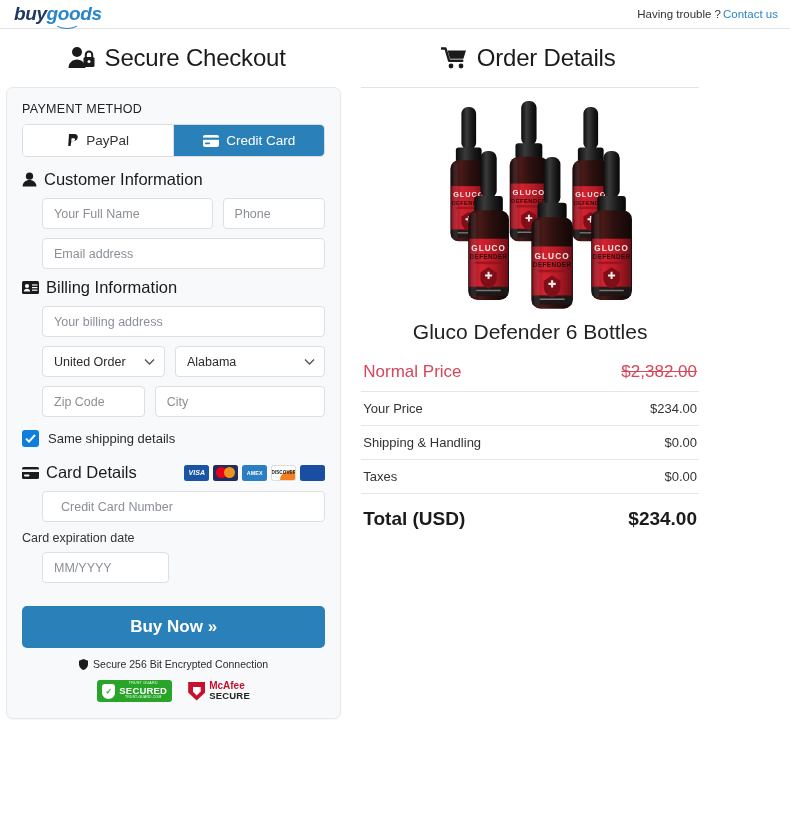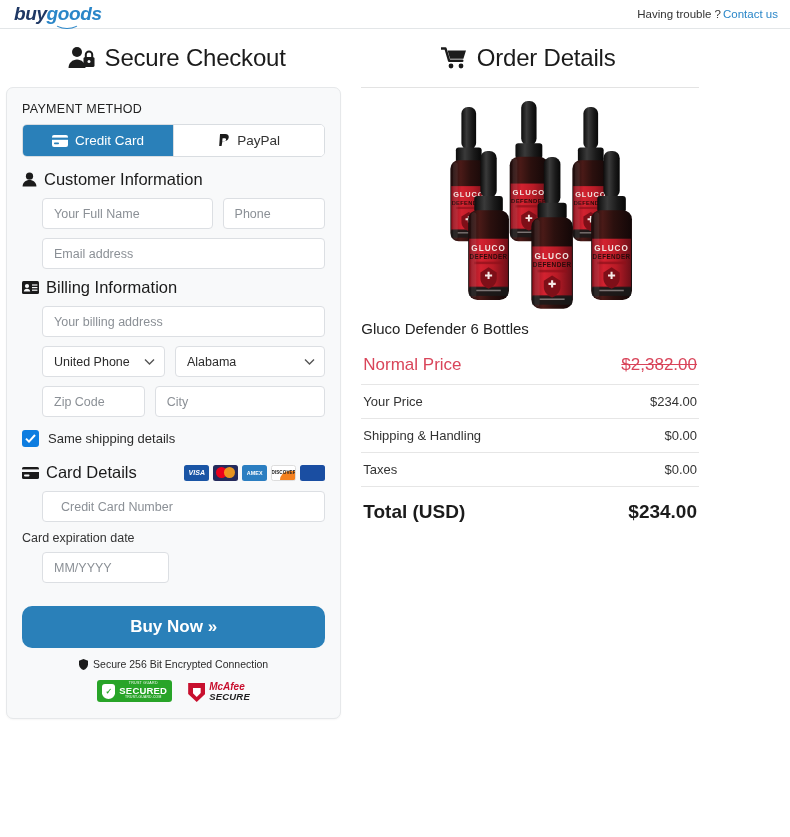--- a/index.html
+++ b/index.html
@@ -213,21 +213,21 @@
     display: flex; align-items: center; justify-content: center;
     cursor: pointer;
   }
 
   .buy-btn {
     margin-top: 14px;
     width: 100%;
     height: 42px;
     background: #2a80b9;
     border: none;
-    border-radius: 10px;
+    border-radius: 5px;
     color: #fff;
     font-size: 17px;
     font-weight: bold;
     cursor: pointer;
     font-family: "Liberation Sans", sans-serif;
   }
   .secure-line {
     display: flex;
     align-items: center;
     justify-content: center;
@@ -256,21 +256,21 @@
     width: 13px; height: 15px;
     background: #fff;
     border-radius: 3px 3px 50% 50% / 3px 3px 38% 38%;
     display: flex; align-items: center; justify-content: center;
     color: #28a428; font-size: 8px; font-weight: bold;
   }
   .tg-txt { color: #fff; line-height: 1.05; text-align: center; }
   .tg-top { font-size: 3.6px; letter-spacing: .3px; }
   .tg-mid { font-size: 9.5px; font-weight: bold; letter-spacing: .2px; }
   .tg-bot { font-size: 3.4px; letter-spacing: .2px; }
-  .badge-mc { display: flex; align-items: flex-end; gap: 4px; height: 22px; font-style: italic; }
+  .badge-mc { display: flex; align-items: center; gap: 4px; height: 22px; }
   .mc-shield {
     width: 17px; height: 19px;
     background: #c8102e;
     clip-path: polygon(0 0, 100% 0, 100% 58%, 50% 100%, 0 58%);
     display: flex; align-items: center; justify-content: center;
   }
   .mc-shield i {
     width: 8px; height: 9px; background: #fff;
     clip-path: polygon(0 0, 100% 0, 100% 55%, 50% 100%, 0 55%);
     display: block;
@@ -283,21 +283,22 @@
   .order-body { padding: 0 4px 0 8px; }
   .divider-top { border-top: 1px solid #e3e3e3; margin: 0 0 8px 0; }
   .prod-img {
     height: 218px;
     display: flex;
     align-items: flex-end;
     justify-content: center;
     margin-bottom: 6px;
   }
   .prod-name {
-    font-size: 15px;
+    text-align: center;
+    font-size: 21px;
     color: #222;
     margin: 4px 0 16px 0;
   }
   .price-row {
     display: flex;
     align-items: flex-end;
     justify-content: space-between;
     border-bottom: 1px solid #e6e6e6;
     padding: 9px 2px 9px 2px;
   }
@@ -344,38 +345,38 @@
         </svg>
       </span>
       <span class="ttl">Secure Checkout</span>
     </div>
 
     <div class="panel">
 
       <div class="pm-label">PAYMENT METHOD</div>
 
       <div class="tabs">
+        <div class="tab">
+          <span>
+            <svg width="12" height="14" viewBox="0 0 12 14">
+              <path d="M2 0h5.2c2.6 0 4 1.4 3.5 3.8-.5 2.3-2.2 3.5-4.7 3.5H4.4L3.6 12H1.2z" fill="#1b1b1b"></path>
+              <path d="M4.6 4.2h1.9c1.1 0 1.7.5 1.5 1.5-.2 1-1 1.5-2.1 1.5H4.2z" fill="#ffffff"></path>
+            </svg>
+          </span>
+          <span>PayPal</span>
+        </div>
         <div class="tab active">
           <span>
             <svg width="16" height="12" viewBox="0 0 16 12">
               <rect x="0" y="0" width="16" height="12" rx="2" fill="#ffffff"></rect>
               <rect x="0" y="2.6" width="16" height="2.2" fill="#2a80b9"></rect>
               <rect x="2" y="7.4" width="5" height="1.8" rx="0.8" fill="#2a80b9"></rect>
             </svg>
           </span>
           <span>Credit Card</span>
-        </div>
-        <div class="tab">
-          <span>
-            <svg width="12" height="14" viewBox="0 0 12 14">
-              <path d="M2 0h5.2c2.6 0 4 1.4 3.5 3.8-.5 2.3-2.2 3.5-4.7 3.5H4.4L3.6 12H1.2z" fill="#1b1b1b"></path>
-              <path d="M4.6 4.2h1.9c1.1 0 1.7.5 1.5 1.5-.2 1-1 1.5-2.1 1.5H4.2z" fill="#ffffff"></path>
-            </svg>
-          </span>
-          <span>PayPal</span>
         </div>
       </div>
 
       
       <div class="sub-head">
         <span>
           <svg width="15" height="15" viewBox="0 0 15 15">
             <circle cx="7.5" cy="4.2" r="3.6" fill="#1b1b1b"></circle>
             <path d="M0.6 14.4c0-3.8 3.1-6.3 6.9-6.3s6.9 2.5 6.9 6.3z" fill="#1b1b1b"></path>
           </svg>
@@ -405,21 +406,21 @@
         </span>
         <span>Billing Information</span>
       </div>
 
       <div class="row">
         <input class="fld w-full" placeholder="Your billing address" style="">
       </div>
 
       <div class="row">
         <div class="sel-wrap w-45">
-          <div class="sel">United Phone</div>
+          <div class="sel">United Order</div>
           <span class="chev">
             <svg width="11" height="7" viewBox="0 0 11 7">
                 <path d="M1 1l4.5 4.4L10 1" fill="none" stroke="#555" stroke-width="1.4"></path>
               </svg>
           </span>
         </div>
         <div class="sel-wrap w-55">
           <div class="sel">Alabama</div>
           <span class="chev">
             <svg width="11" height="7" viewBox="0 0 11 7">

